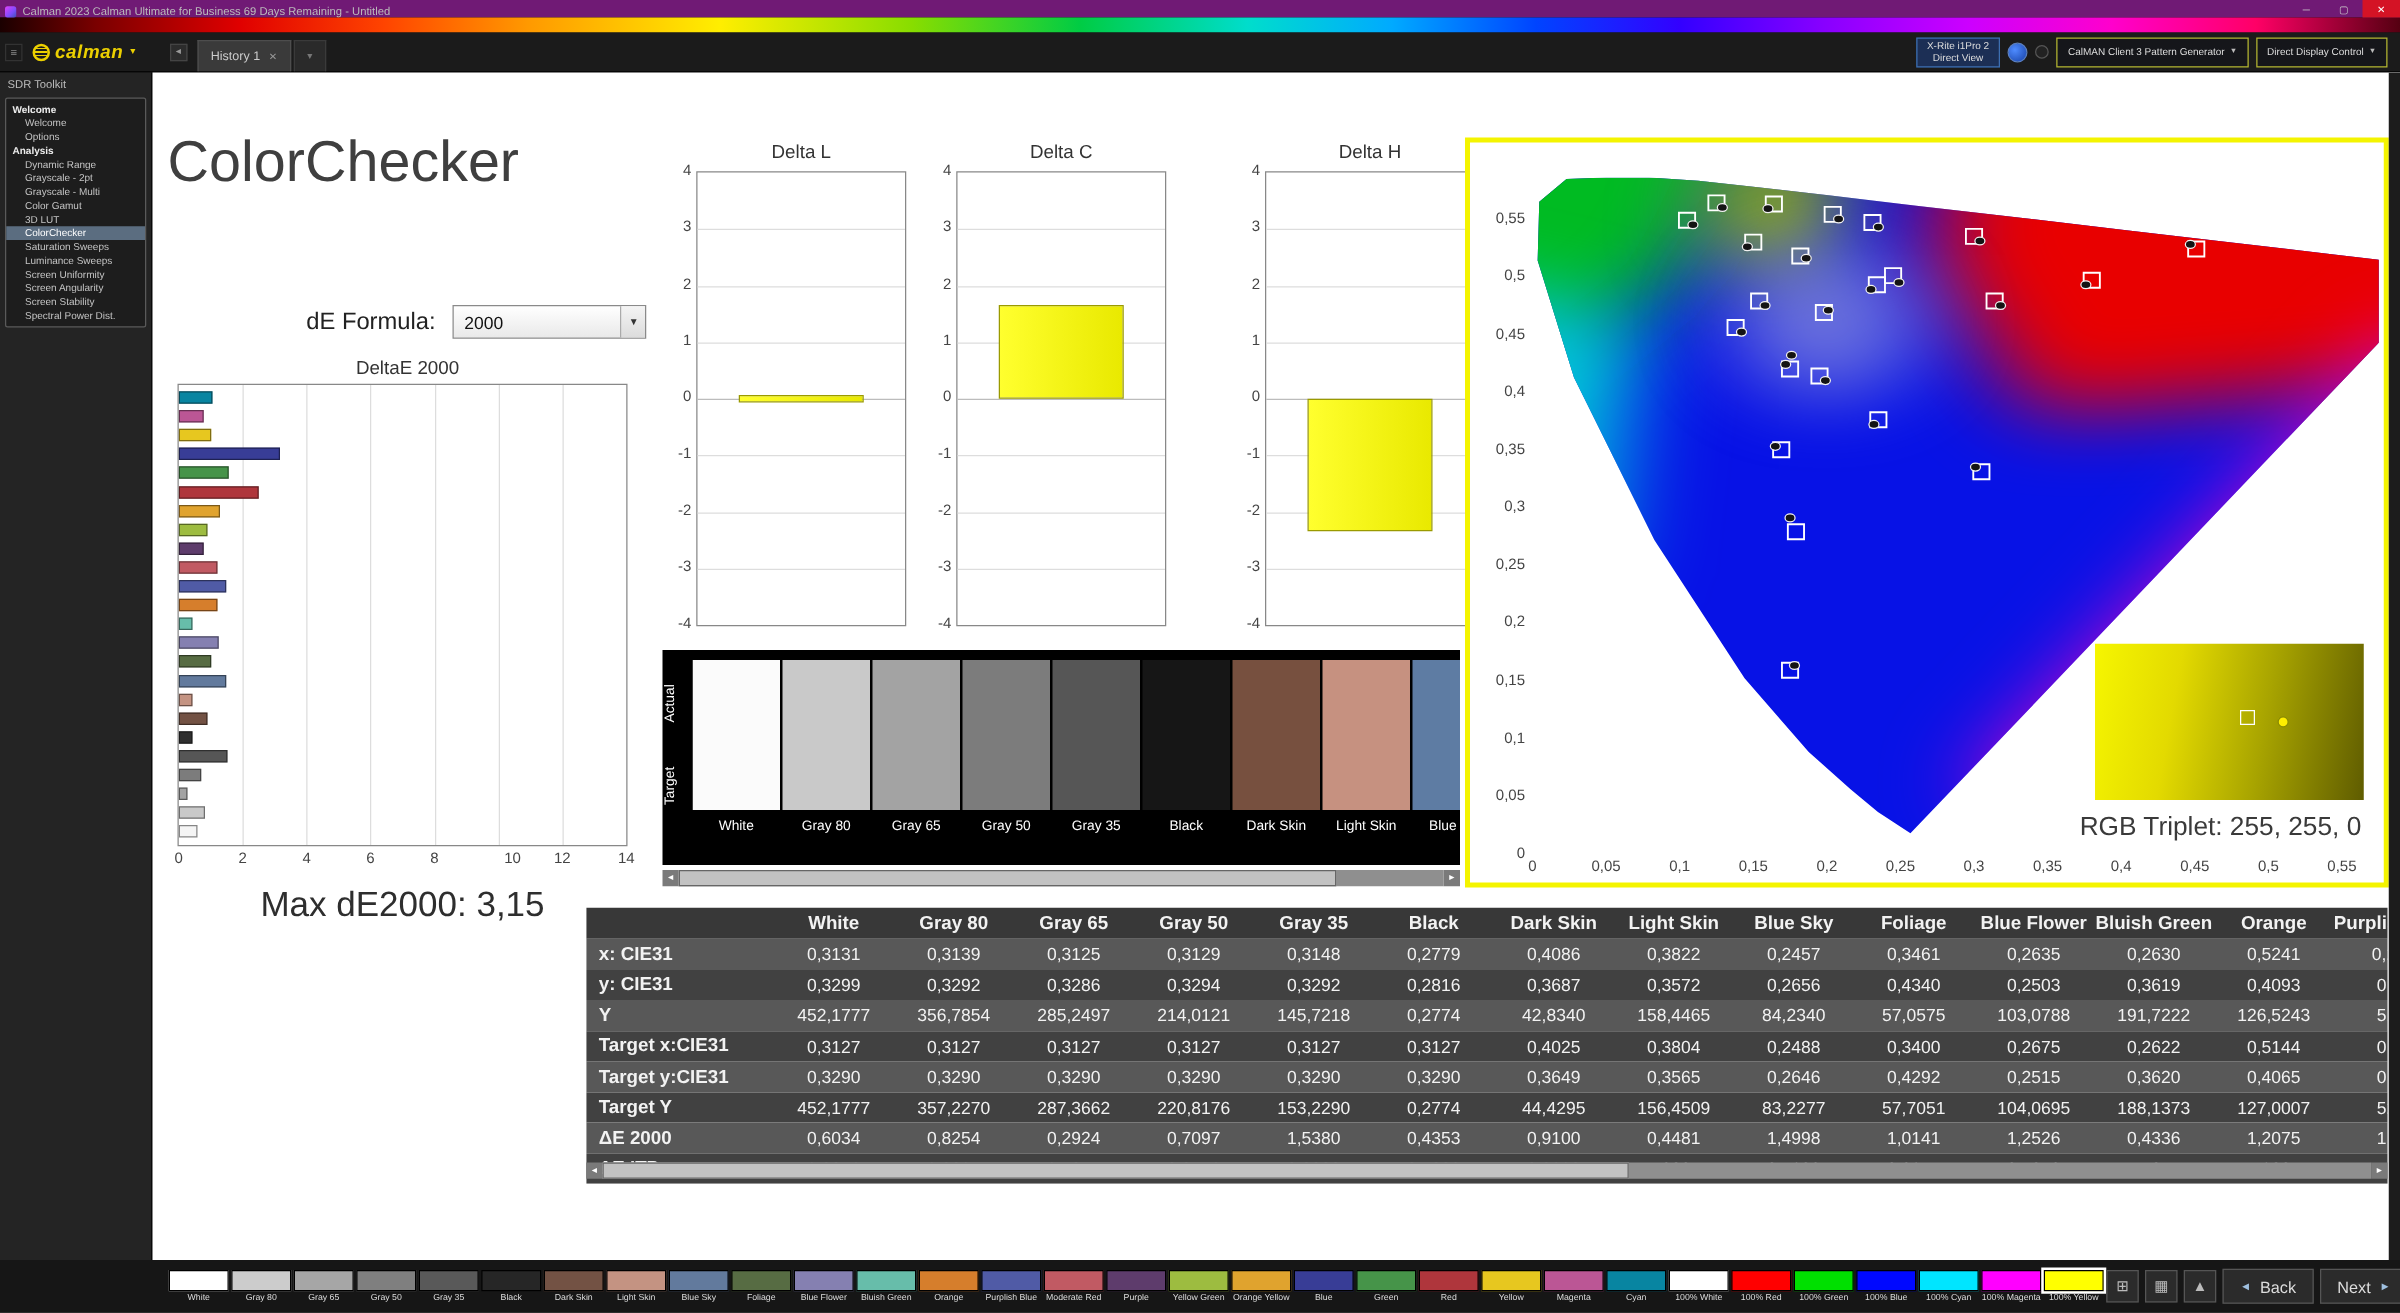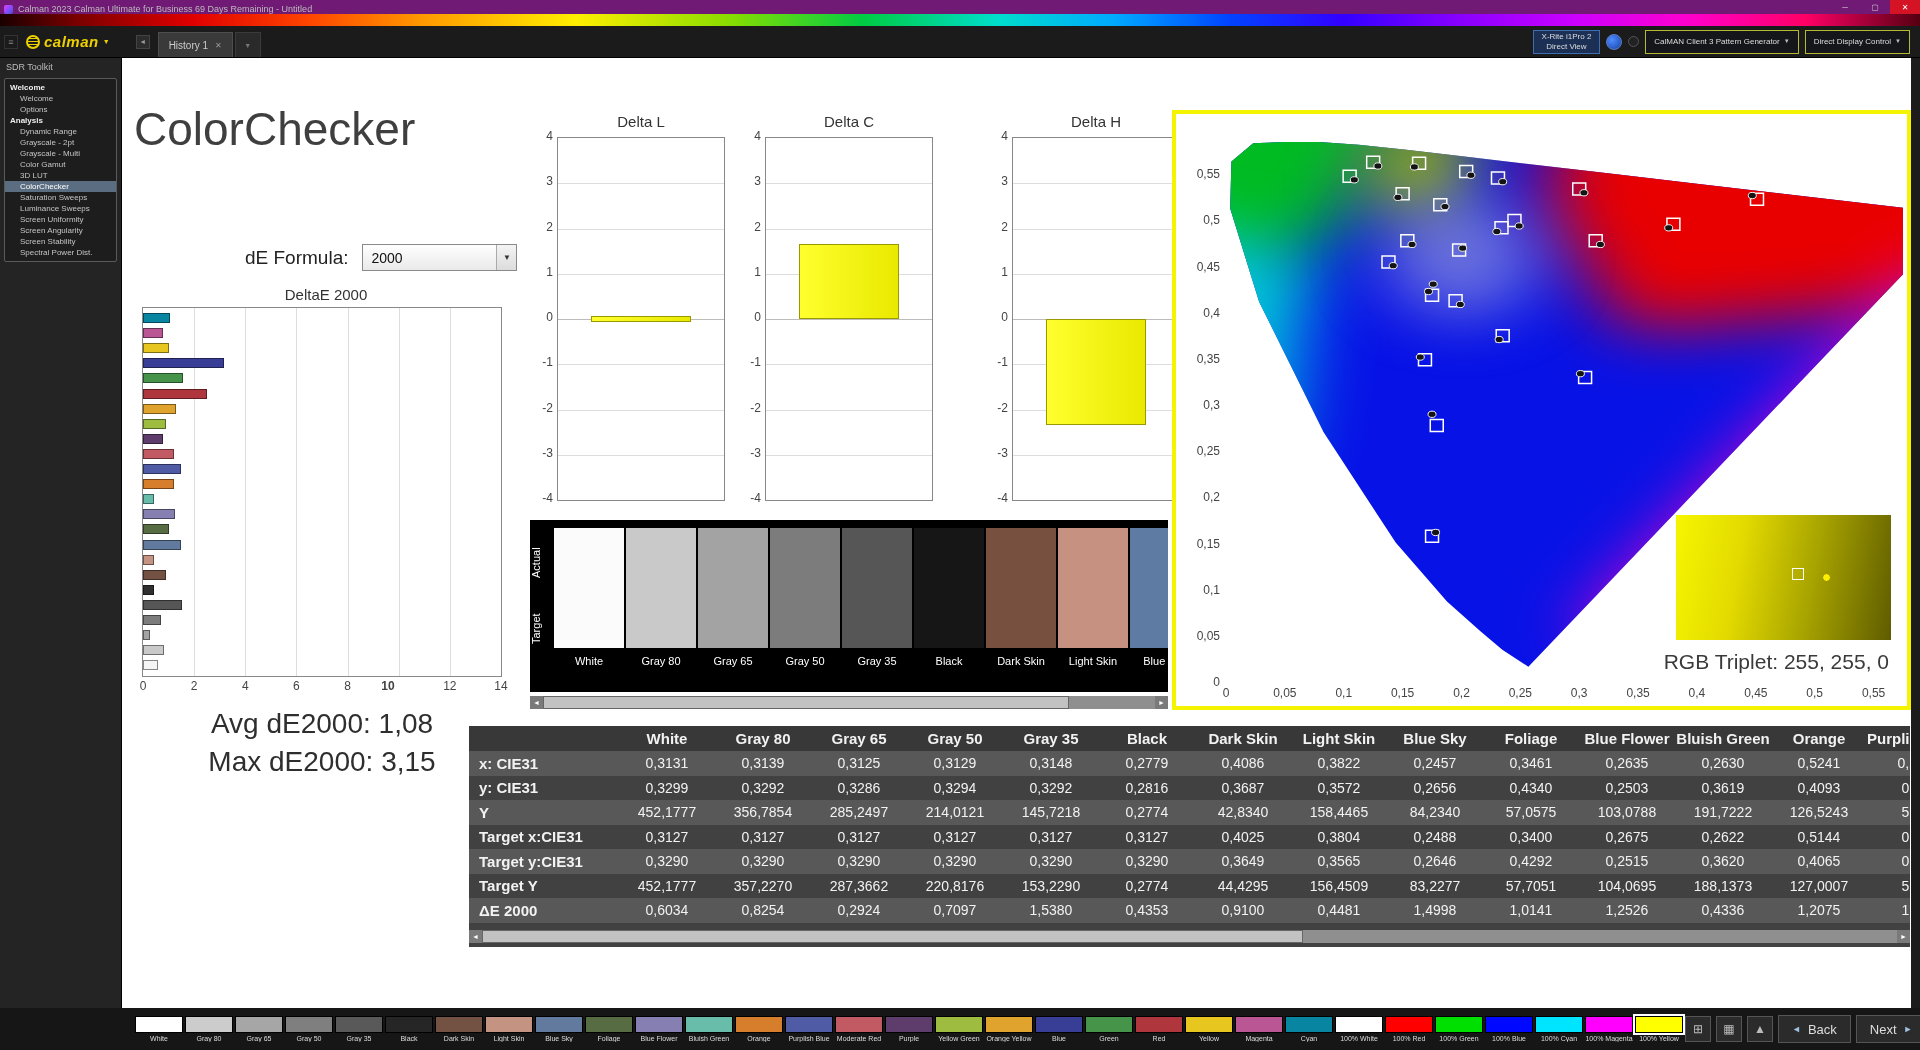--- a/index.html
+++ b/index.html
@@ -247,21 +247,21 @@
             <div class="de-bar" style="top: 322.1px; width: 7.47709px; background: rgb(163, 163, 163);"></div>
             <div class="de-bar" style="top: 337.2px; width: 21.1067px; background: rgb(201, 201, 201);"></div>
             <div class="de-bar" style="top: 352.3px; width: 15.4298px; background: rgb(245, 245, 245);"></div>
           </div>
         <div id="de-xticks">
             <span class="xtick" style="left: 1px;">0</span>
             <span class="xtick" style="left: 52.1429px;">2</span>
             <span class="xtick" style="left: 103.286px;">4</span>
             <span class="xtick" style="left: 154.429px;">6</span>
             <span class="xtick" style="left: 205.571px;">8</span>
-            <span class="xtick" style="left: 246px; font-weight: bold;">10</span>
+            <span class="xtick" style="left: 268px;">10</span>
             <span class="xtick" style="left: 307.857px;">12</span>
             <span class="xtick" style="left: 359px;">14</span>
           </div>
       </div>
 
       <div class="mini-chart" id="mini-l">
           <div class="chart-title">Delta L</div>
           <span class="ylab" style="top: 16px;">4</span>
           <span class="ylab" style="top: 61.25px;">3</span>
           <span class="ylab" style="top: 106.5px;">2</span>
@@ -382,21 +382,20 @@
       </div>
       <div class="hscroll" id="compare-scroll" style="left:408px;top:638px;width:638px">
         <div class="hs-arrow">◄</div>
         <div class="hs-track">
             <div class="hs-thumb" style="left:0;width:86%"></div>
           </div>
         <div class="hs-arrow">►</div>
       </div>
 
       <div id="avg-block">
-        <div>Avg dE2000: 1,08</div>
         <div>Max dE2000: 3,15</div>
       </div>
 
 
       <div id="cie-panel">
         <svg id="cie-svg" viewBox="0 0 0.575 0.585" preserveAspectRatio="none">
           <defs>
             <filter id="soft" filterUnits="userSpaceOnUse" x="-0.3" y="-0.3" width="1.4" height="1.4">
               <feGaussianBlur stdDeviation="0.032"></feGaussianBlur>
             </filter>

